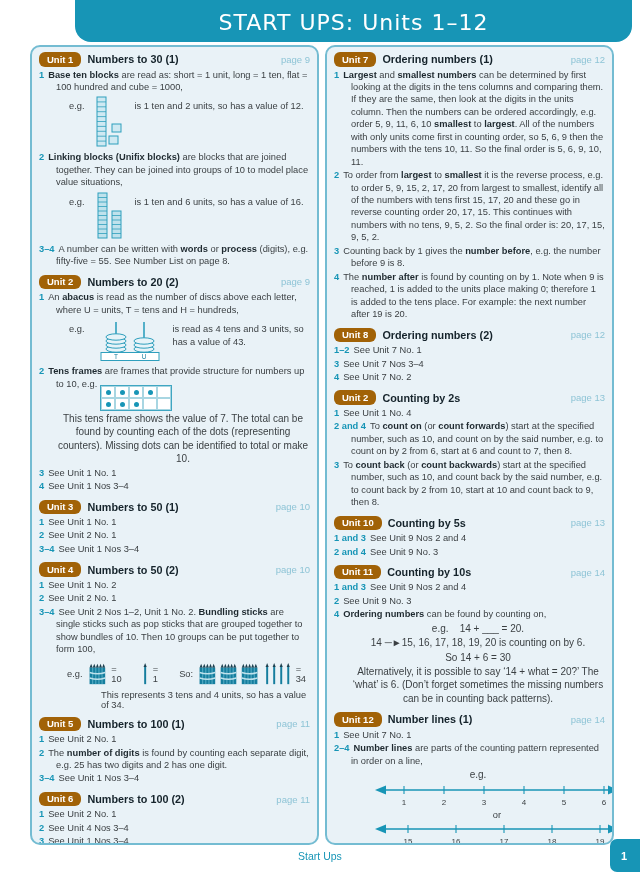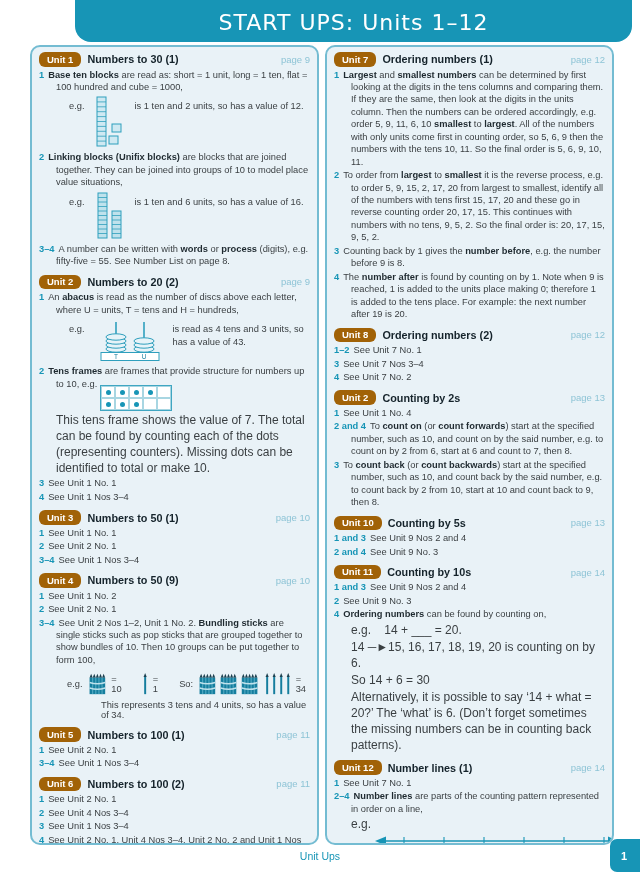--- a/index.html
+++ b/index.html
@@ -33,21 +33,21 @@
   .badge{
     flex:none;background:#a16207;color:#fff;font-weight:bold;font-size:9.5px;
     padding:1.5px 8px 2px 8px;border-radius:6px;white-space:nowrap;
   }
   .utitle{font-weight:bold;font-size:10.8px;color:#15232b;margin-left:6px;}
   .upage{margin-left:auto;color:#8ec4d6;font-size:9.5px;}
   
   .item{font-size:9.3px;line-height:1.34;padding-left:17px;text-indent:-17px;margin:1px 0;}
   .num{color:#1795b6;font-weight:bold;padding-right:4px;}
   b{color:#1f2a30;}
-  .sub{font-size:12px;line-height:1.34;margin:1px 0 1px 17px;}
+  .sub{font-size:10px;line-height:1.34;margin:1px 0 1px 17px;text-align:center;}
   .pre{white-space:pre-wrap;}
   .ind2{}
   
   .figrow{display:flex;margin:2px 0 2px 30px;gap:9px;align-items:flex-start;font-size:9.3px;line-height:1.34;}
   .eg{flex:none;margin-top:5px;}
   .figcap{flex:1;margin-top:5px;}
   svg{display:block;}
   .bundlerow{display:flex;align-items:center;gap:5px;margin:3px 0 1px 28px;font-size:9.3px;}
   .bgap{width:6px;flex:none;}
   .bcap{margin:1px 0 1px 62px;font-size:9.3px;}
@@ -178,21 +178,21 @@
       <span class="upage">page 10</span>
     </div>
     <div class="item"><span class="num">1</span><span>See Unit 1 No. 1</span></div>
     <div class="item"><span class="num">2</span><span>See Unit 2 No. 1</span></div>
     <div class="item"><span class="num">3–4</span><span>See Unit 1 Nos 3–4</span></div>
   </section>
 
   <section>
     <div class="uhead">
       <span class="badge">Unit 4</span>
-      <span class="utitle">Numbers to 50 (9)</span>
+      <span class="utitle">Numbers to 50 (2)</span>
       <span class="upage">page 10</span>
     </div>
     <div class="item"><span class="num">1</span><span>See Unit 1 No. 2</span></div>
     <div class="item"><span class="num">2</span><span>See Unit 2 No. 1</span></div>
     <div class="item"><span class="num">3–4</span><span>See Unit 2 Nos 1–2, Unit 1 No. 2. <b>Bundling sticks</b> are single sticks such as pop sticks that are grouped together to show bundles of 10. Then 10 groups can be put together to form 100,</span></div>
     <div class="bundlerow">
       <span>e.g.</span>
       <svg width="24" height="30" viewBox="0 0 24 30">
         <path d="M2 7 L4 2 L6 7 L8 2 L10 7 L12 2 L14 7 L16 2 L18 7 L20 2 L22 7 Z" fill="#1d4150"></path>
         <rect x="2" y="7" width="20" height="21" fill="#157e9e"></rect>
@@ -252,20 +252,21 @@
     <div class="bcap">This represents 3 tens and 4 units, so has a value of 34.</div>
   </section>
 
   <section>
     <div class="uhead">
       <span class="badge">Unit 5</span>
       <span class="utitle">Numbers to 100 (1)</span>
       <span class="upage">page 11</span>
     </div>
     <div class="item"><span class="num">1</span><span>See Unit 2 No. 1</span></div>
+    <div class="item"><span class="num">2</span><span>The <b>number of digits</b> is found by counting each separate digit, e.g. 25 has two digits and 2 has one digit.</span></div>
     <div class="item"><span class="num">3–4</span><span>See Unit 1 Nos 3–4</span></div>
   </section>
 
   <section>
     <div class="uhead">
       <span class="badge">Unit 6</span>
       <span class="utitle">Numbers to 100 (2)</span>
       <span class="upage">page 11</span>
     </div>
     <div class="item"><span class="num">1</span><span>See Unit 2 No. 1</span></div>
@@ -371,14 +372,14 @@
           <text x="84" y="23">16</text>
           <text x="132" y="23">17</text>
           <text x="180" y="23">18</text>
           <text x="228" y="23">19</text>
         </g>
       </svg>
     </div>
   </section>
 </div>
 
-<div class="flabel">Unit Ups</div>
+<div class="flabel">Start Ups</div>
 <div class="pnum">1</div>
 
 </body></html>

